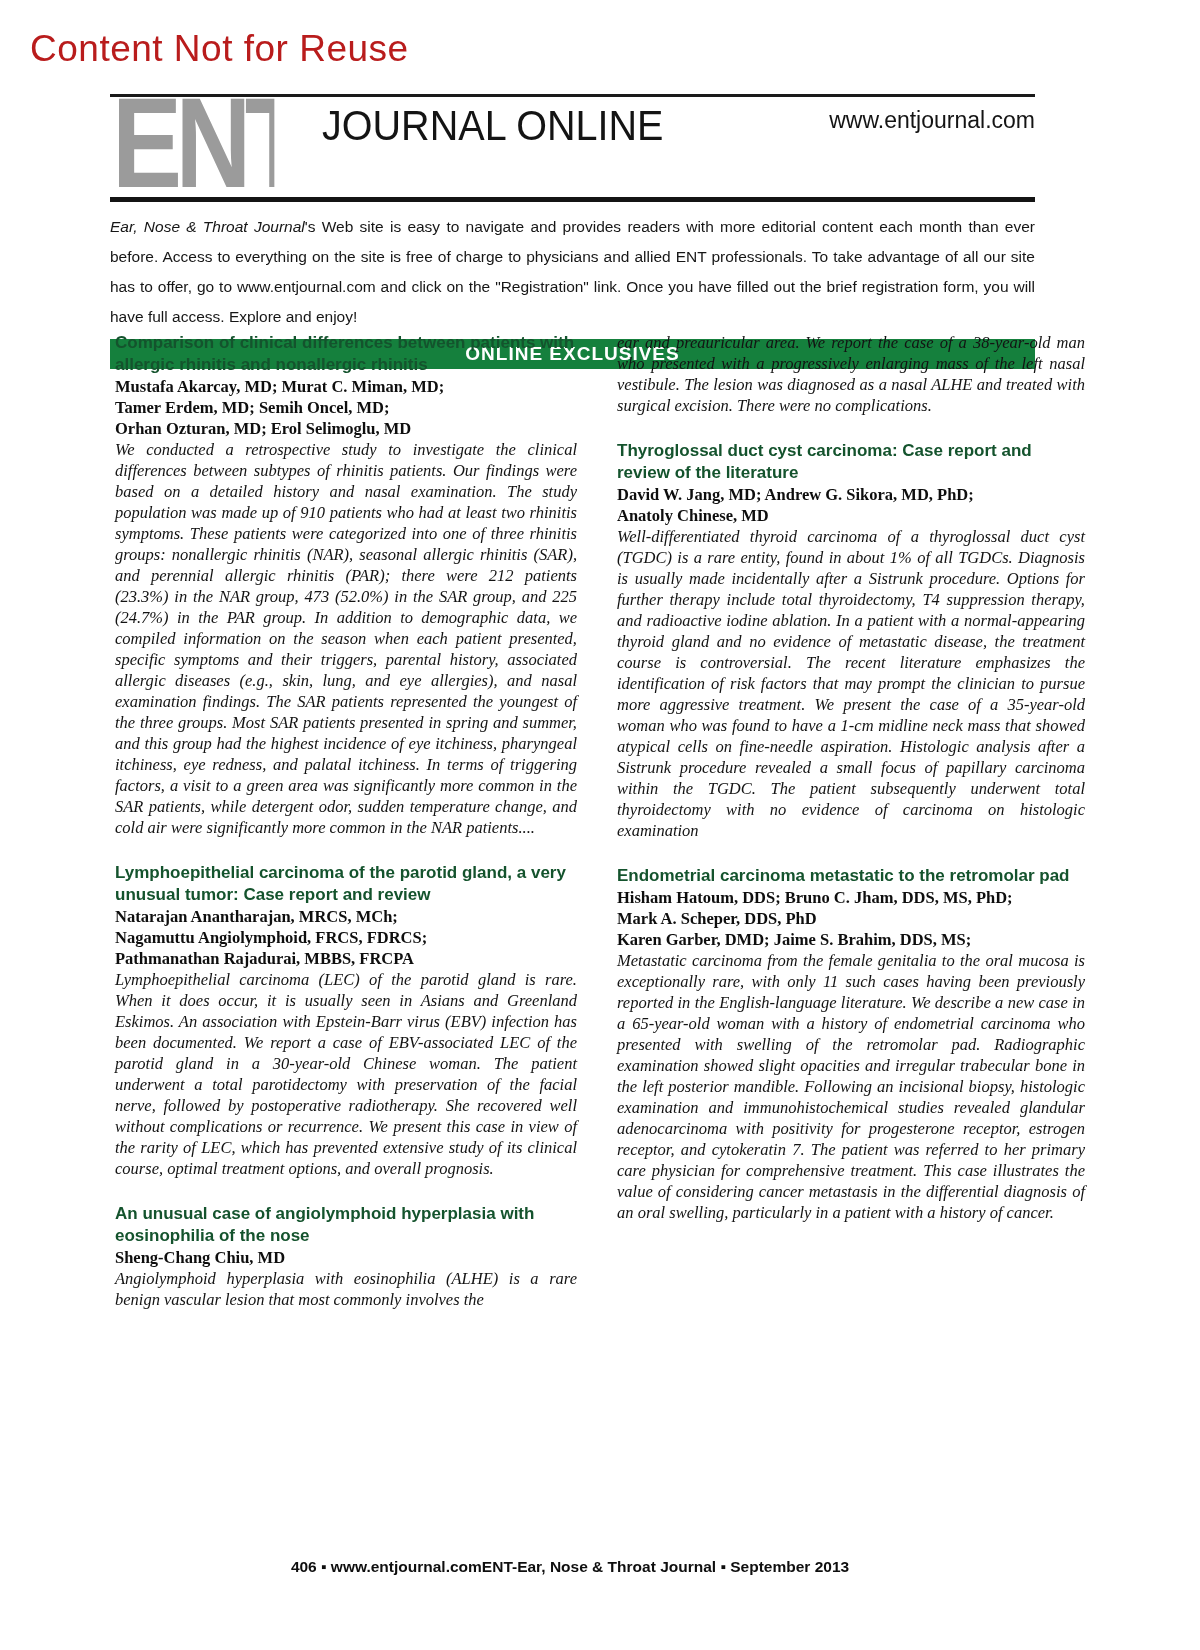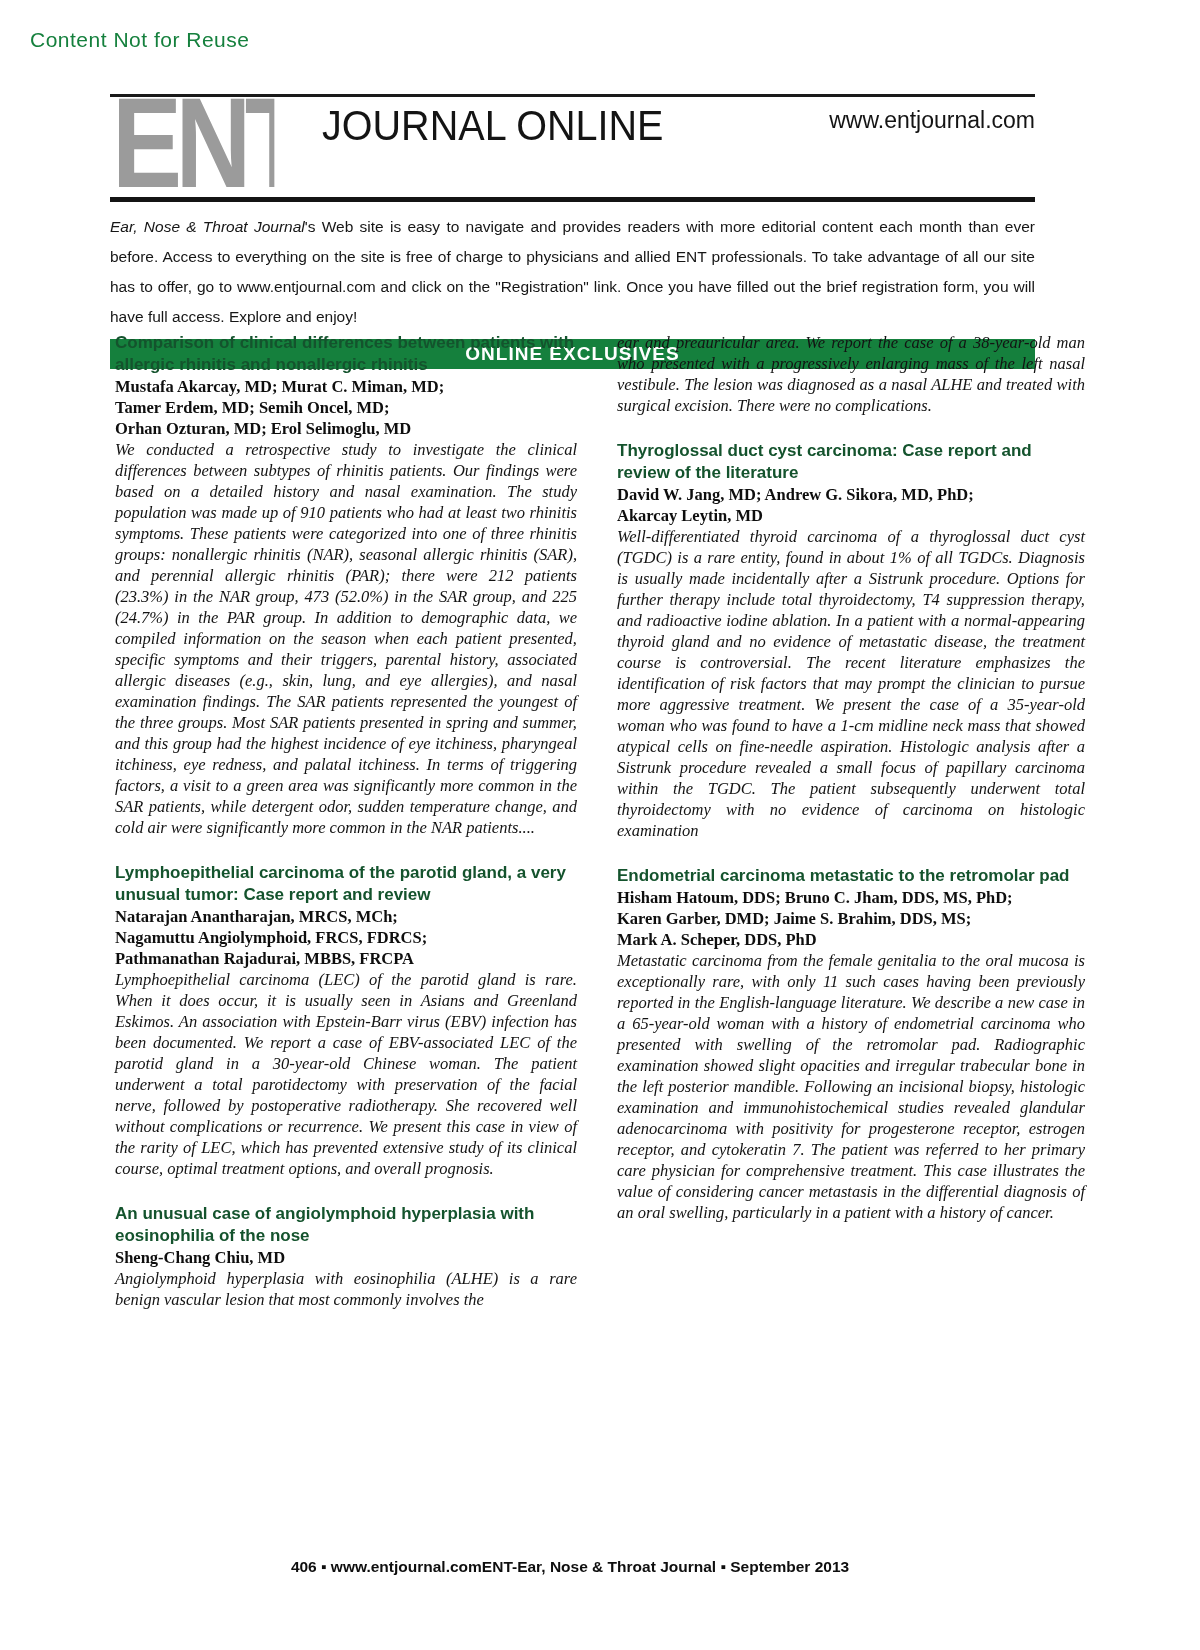--- a/index.html
+++ b/index.html
@@ -9,22 +9,22 @@
     width: 1200px;
     height: 1650px;
     background: #ffffff;
     overflow: hidden;
     font-family: "Liberation Sans", sans-serif;
     color: #111111;
   }
   .watermark {
     position: absolute;
     left: 30px; top: 28px;
-    font-size: 21px;
-    color: #15803d;
+    font-size: 37px;
+    color: #b91c1c;
     letter-spacing: 0.5px;
   }
   .masthead {
     position: absolute;
     left: 110px; top: 94px;
     width: 925px;
   }
   .rule-top { border-top: 3px solid #1a1a1a; }
   .logo-row {
     position: relative;
@@ -182,31 +182,31 @@
     <div class="col right">
 
       <div class="article">
         <div class="abstract">ear and preauricular area. We report the case of a 38-year-old man who presented with a progressively enlarging mass of the left nasal vestibule. The lesion was diagnosed as a nasal ALHE and treated with surgical excision. There were no complications.</div>
       </div>
 
       <div class="article">
         <div class="article-title">Thyroglossal duct cyst carcinoma: Case report and review of the literature</div>
         <div>
           <div class="author-line">David W. Jang, MD; Andrew G. Sikora, MD, PhD;</div>
-          <div class="author-line">Akarcay Leytin, MD</div>
+          <div class="author-line">Anatoly Chinese, MD</div>
         </div>
         <div class="abstract">Well-differentiated thyroid carcinoma of a thyroglossal duct cyst (TGDC) is a rare entity, found in about 1% of all TGDCs. Diagnosis is usually made incidentally after a Sistrunk procedure. Options for further therapy include total thyroidectomy, T4 suppression therapy, and radioactive iodine ablation. In a patient with a normal-appearing thyroid gland and no evidence of metastatic disease, the treatment course is controversial. The recent literature emphasizes the identification of risk factors that may prompt the clinician to pursue more aggressive treatment. We present the case of a 35-year-old woman who was found to have a 1-cm midline neck mass that showed atypical cells on fine-needle aspiration. Histologic analysis after a Sistrunk procedure revealed a small focus of papillary carcinoma within the TGDC. The patient subsequently underwent total thyroidectomy with no evidence of carcinoma on histologic examination</div>
       </div>
 
       <div class="article">
         <div class="article-title">Endometrial carcinoma metastatic to the retromolar pad</div>
         <div>
           <div class="author-line">Hisham Hatoum, DDS; Bruno C. Jham, DDS, MS, PhD;</div>
+          <div class="author-line">Mark A. Scheper, DDS, PhD</div>
           <div class="author-line">Karen Garber, DMD; Jaime S. Brahim, DDS, MS;</div>
-          <div class="author-line">Mark A. Scheper, DDS, PhD</div>
         </div>
         <div class="abstract">Metastatic carcinoma from the female genitalia to the oral mucosa is exceptionally rare, with only 11 such cases having been previously reported in the English-language literature. We describe a new case in a 65-year-old woman with a history of endometrial carcinoma who presented with swelling of the retromolar pad. Radiographic examination showed slight opacities and irregular trabecular bone in the left posterior mandible. Following an incisional biopsy, histologic examination and immunohistochemical studies revealed glandular adenocarcinoma with positivity for progesterone receptor, estrogen receptor, and cytokeratin 7. The patient was referred to her primary care physician for comprehensive treatment. This case illustrates the value of considering cancer metastasis in the differential diagnosis of an oral swelling, particularly in a patient with a history of cancer.</div>
       </div>
 
     </div>
 
   </div>
 
   <div class="footer">
     <div>406 ▪ www.entjournal.com</div>

